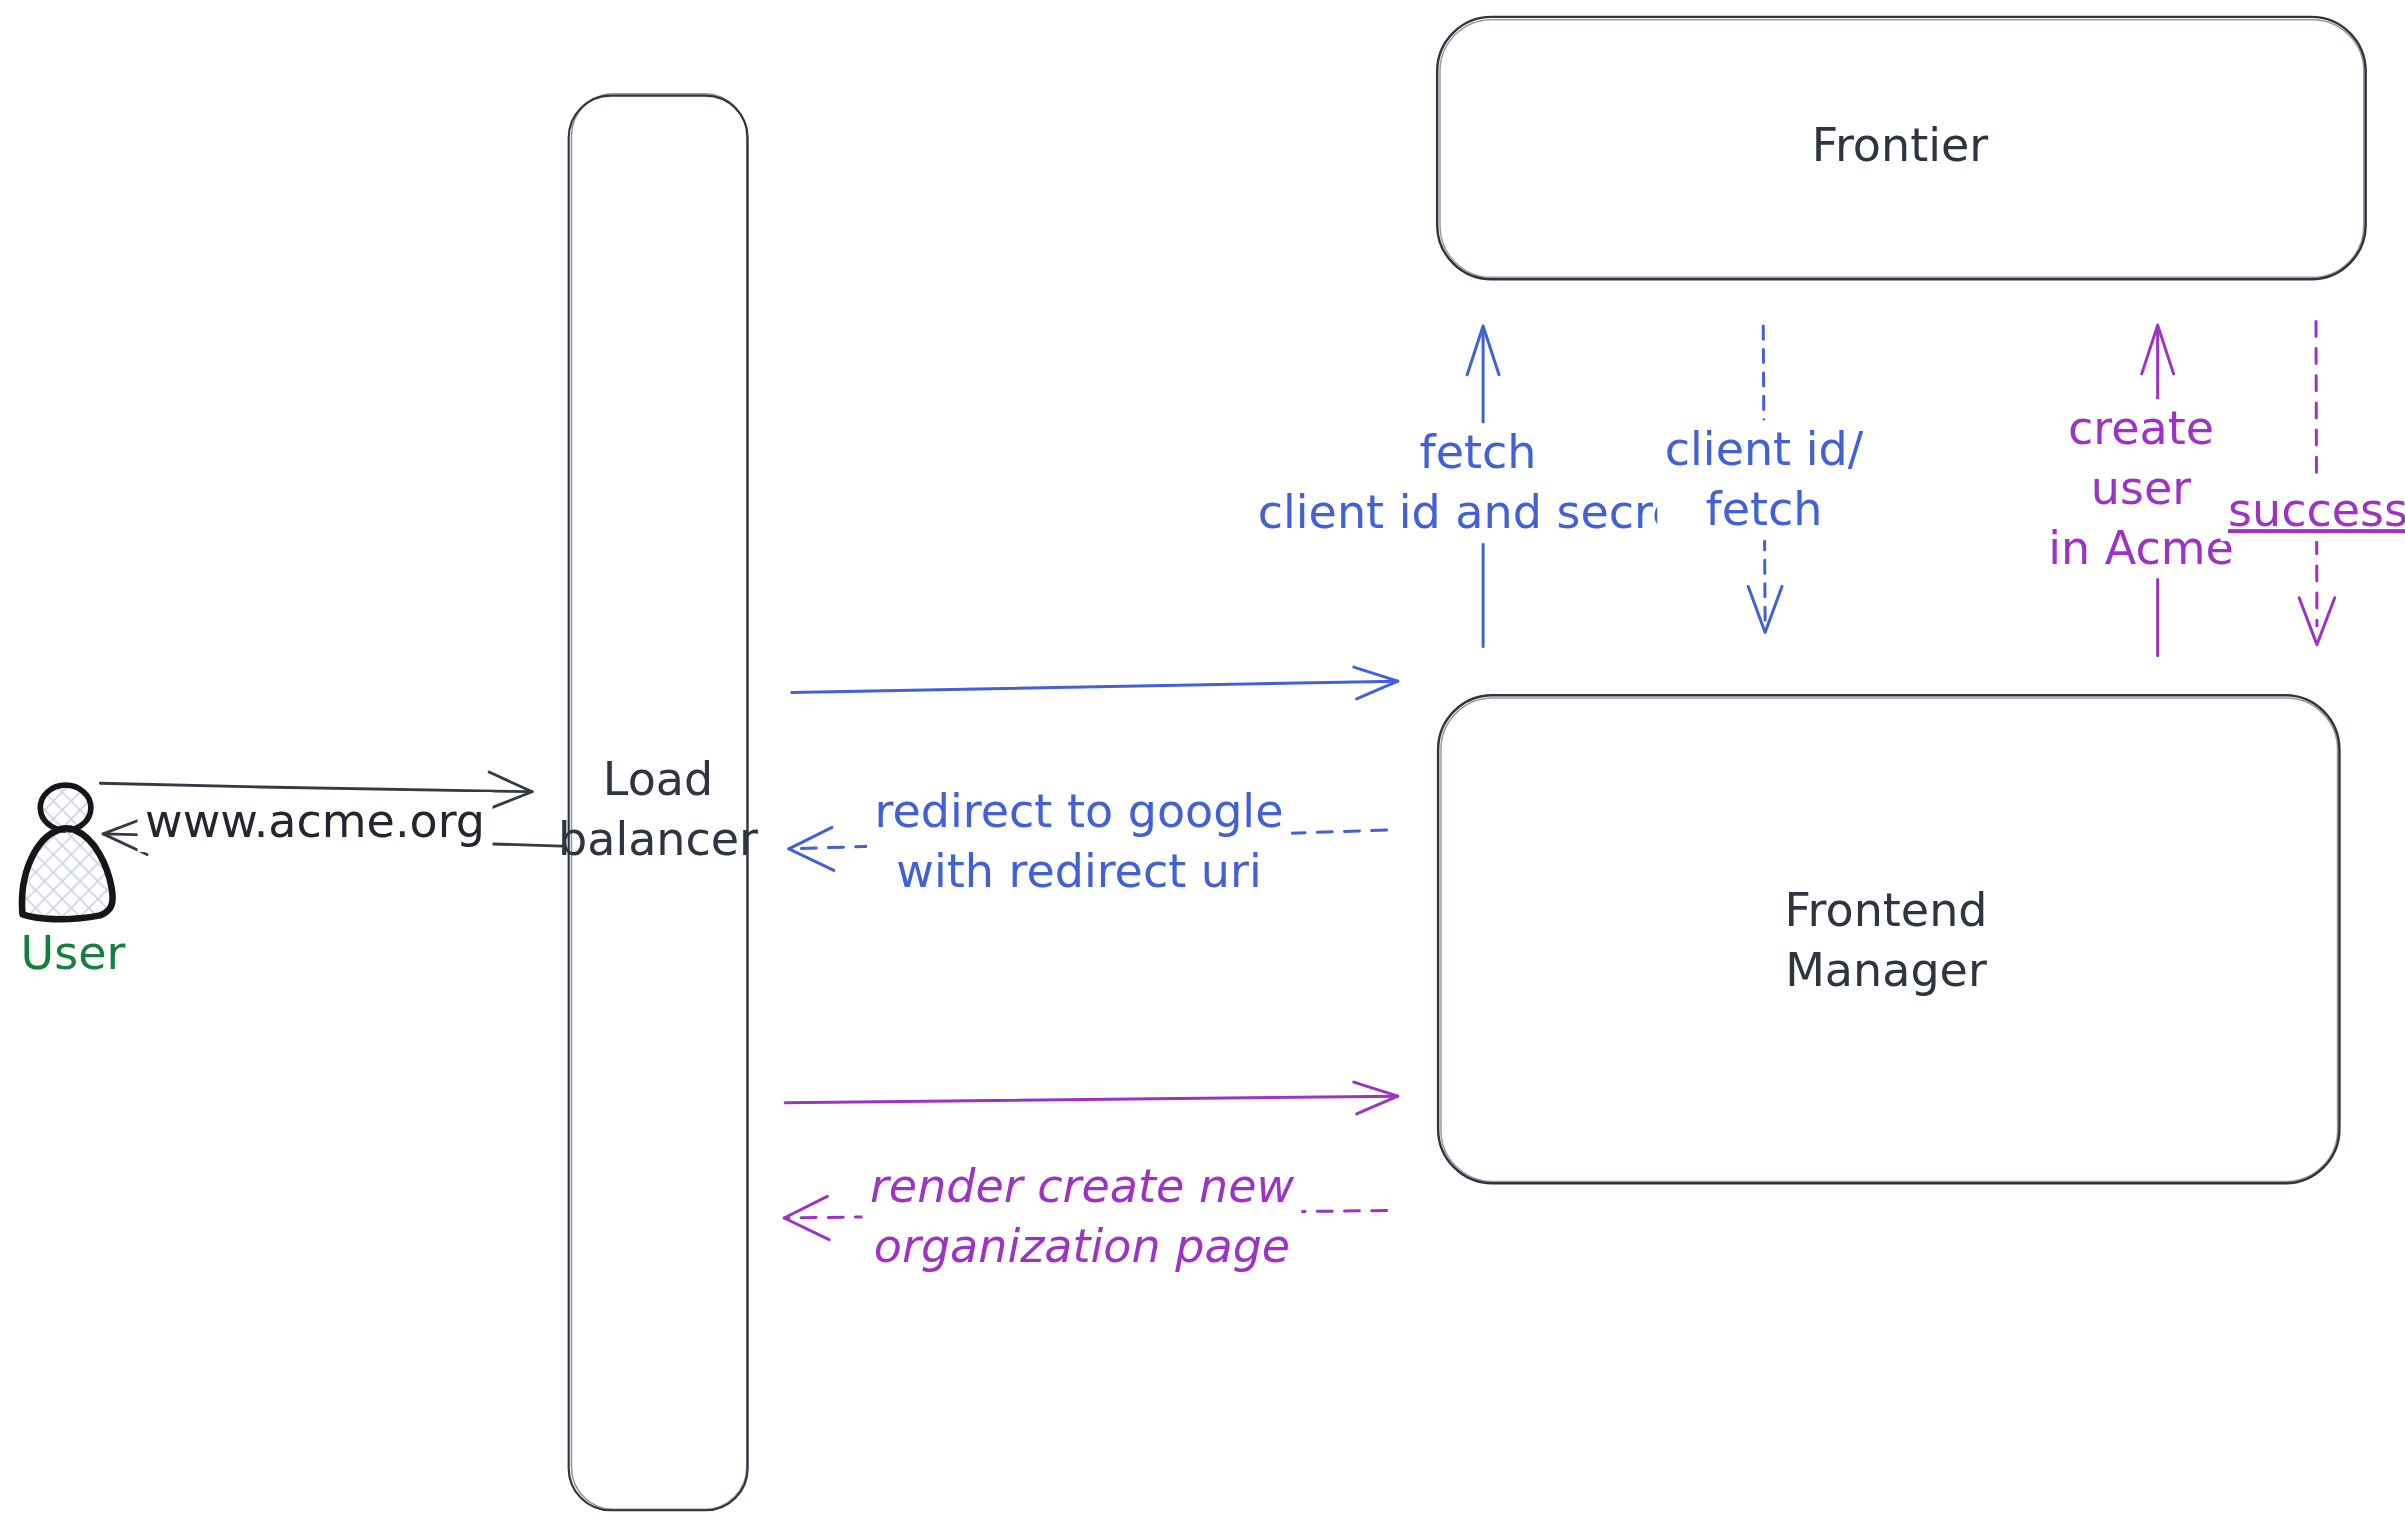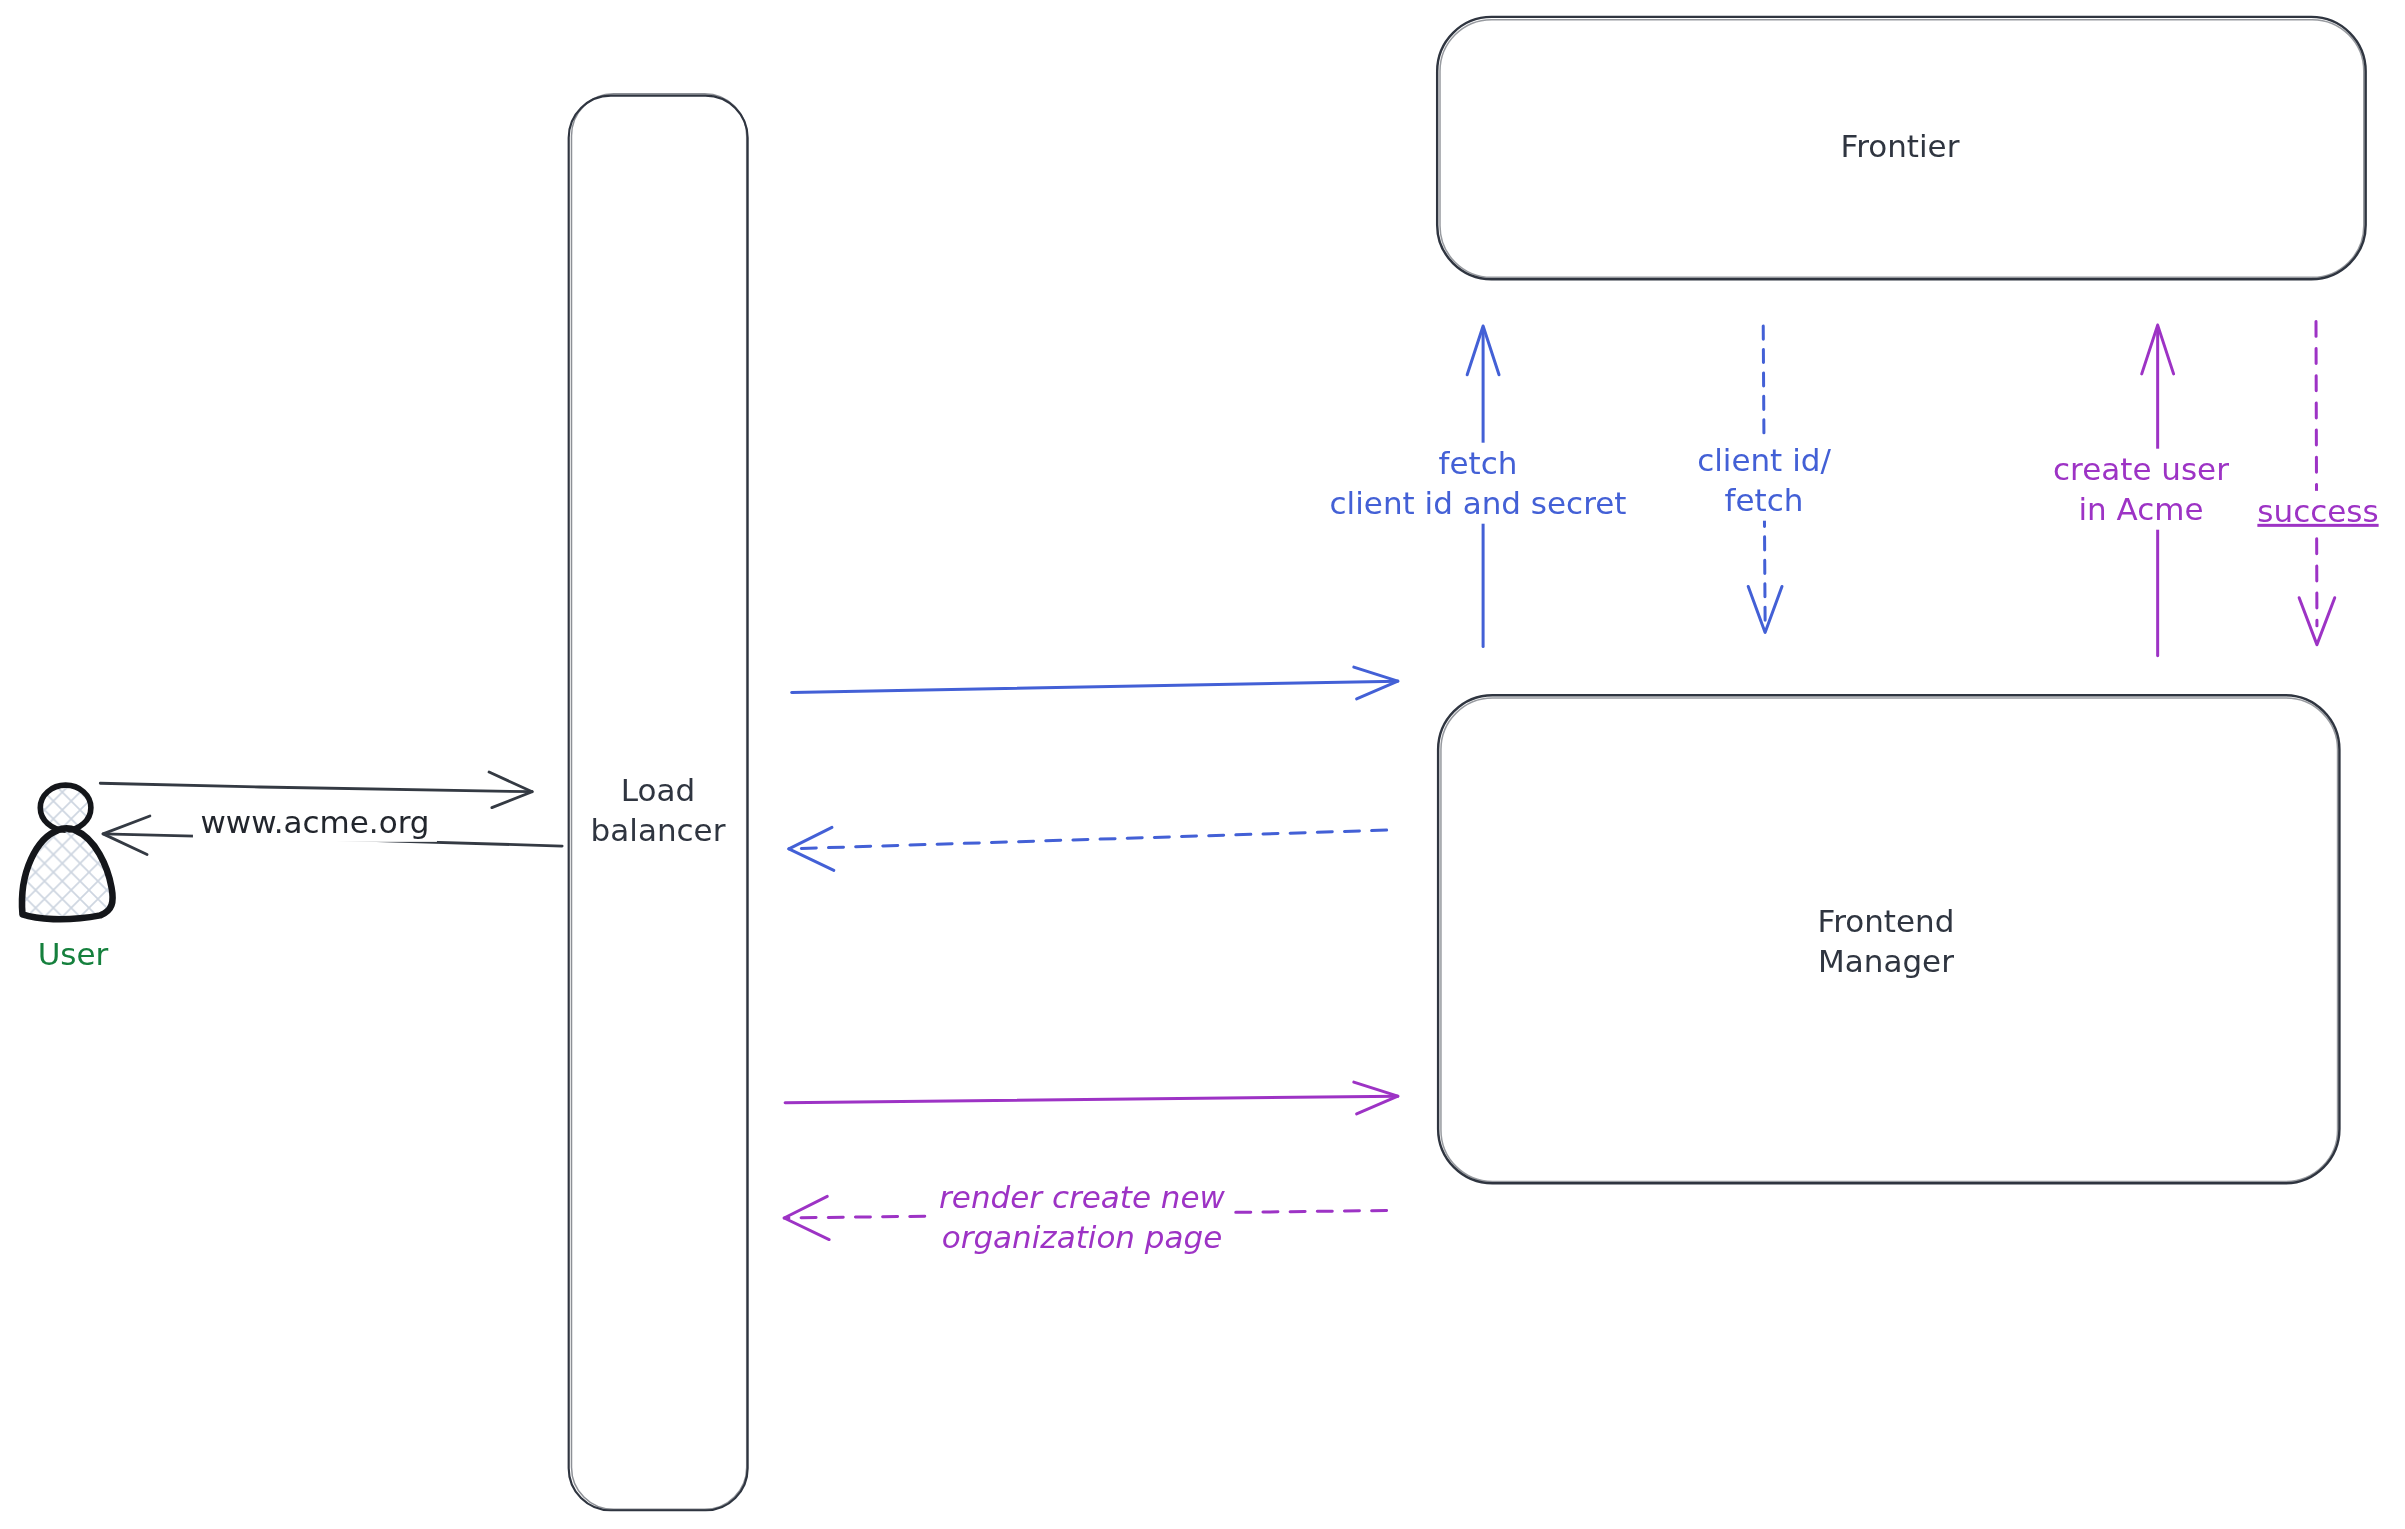--- a/index.html
+++ b/index.html
@@ -1,18 +1,18 @@
 <!DOCTYPE html>
 <html style="--ink: #2f3540; --black: #343a43; --blue: #4360d6; --purple: #9d33c5;font-size:15px"><head>
 <meta charset="utf-8">
 <style>
   html,body{margin:0;padding:0;background:#fff;}
   #canvas{position:relative;width:2405px;height:1530px;background:#fff;overflow:hidden;font-family:"DejaVu Sans",sans-serif;}
   #shapes{position:absolute;left:0;top:0;}
-  .label{position:absolute;transform:translate(-50%,-50%);text-align:center;white-space:pre-line;font-size:31px;line-height:1.3;background:#fff;padding:0 7.5px;}
+  .label{position:absolute;transform:translate(-50%,-50%);text-align:center;white-space:pre-line;font-size:46px;line-height:1.3;background:#fff;padding:0 7.5px;}
   .ink{color:var(--ink);}
   .blue{color:var(--blue);}
   .purple{color:var(--purple);}
   .black{color:var(--black);}
   .stroke-ink{stroke:var(--ink);}
   .stroke-black{stroke:var(--black);}
   .stroke-blue{stroke:var(--blue);}
   .stroke-purple{stroke:var(--purple);}
 </style>
 </head>
@@ -92,20 +92,22 @@
   </svg>
 
   <div class="label black" style="left:73px;top:954px;background:transparent;color:#15803d;">User</div>
   <div class="label ink" style="left:658px;top:810px;background:transparent;">Load
 balancer</div>
   <div class="label ink" style="left:1900px;top:146px;background:transparent;">Frontier</div>
   <div class="label ink" style="left:1886px;top:941px;background:transparent;">Frontend
 Manager</div>
 
   <div class="label ink" style="left:315px;top:822px;color:#22262d;">www.acme.org</div>
+  <div class="label blue" style="left:1079px;top:842px;">redirect to google
+with redirect uri</div>
   <div class="label purple" style="left:1082px;top:1217px;font-style:italic;">render create new
 organization page</div>
   <div class="label blue" style="left:1478px;top:483px;">fetch
 client id and secret</div>
   <div class="label blue" style="left:1764px;top:480px;">client id/
 fetch</div>
   <div class="label purple" style="left:2141px;top:489px;">create user
 in Acme</div>
   <div class="label purple" style="left:2318px;top:511px;text-decoration:underline;">success</div>
 </div>

